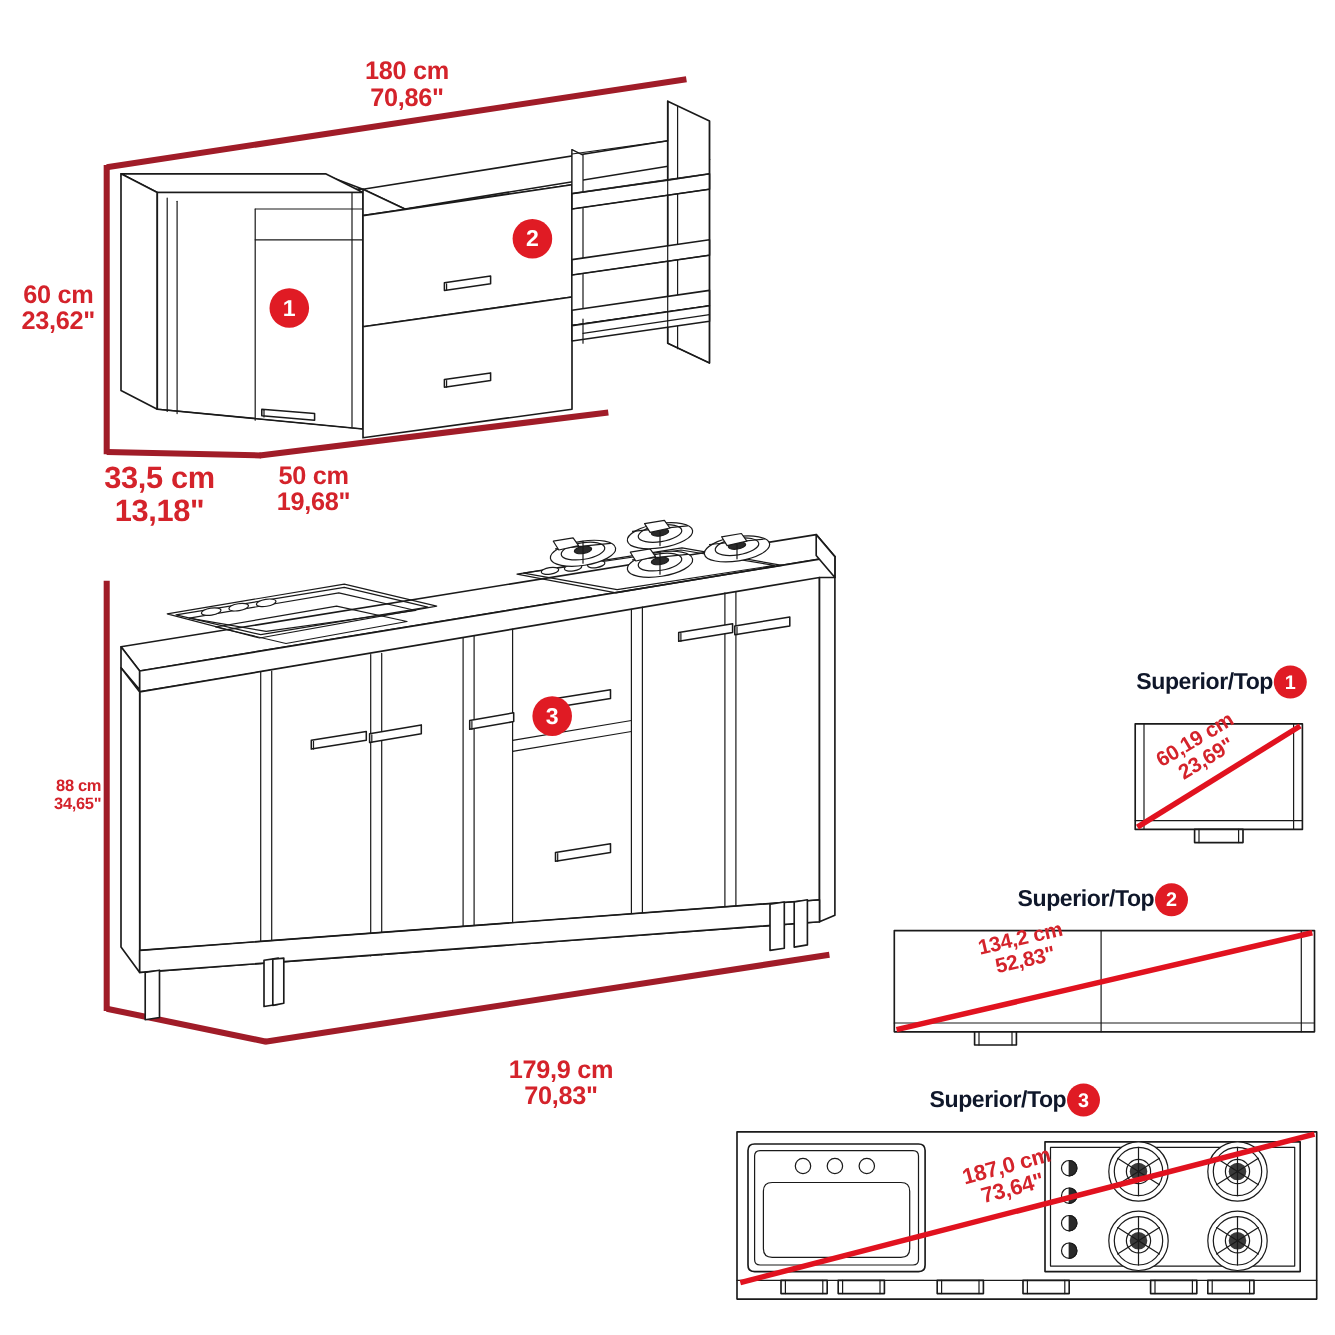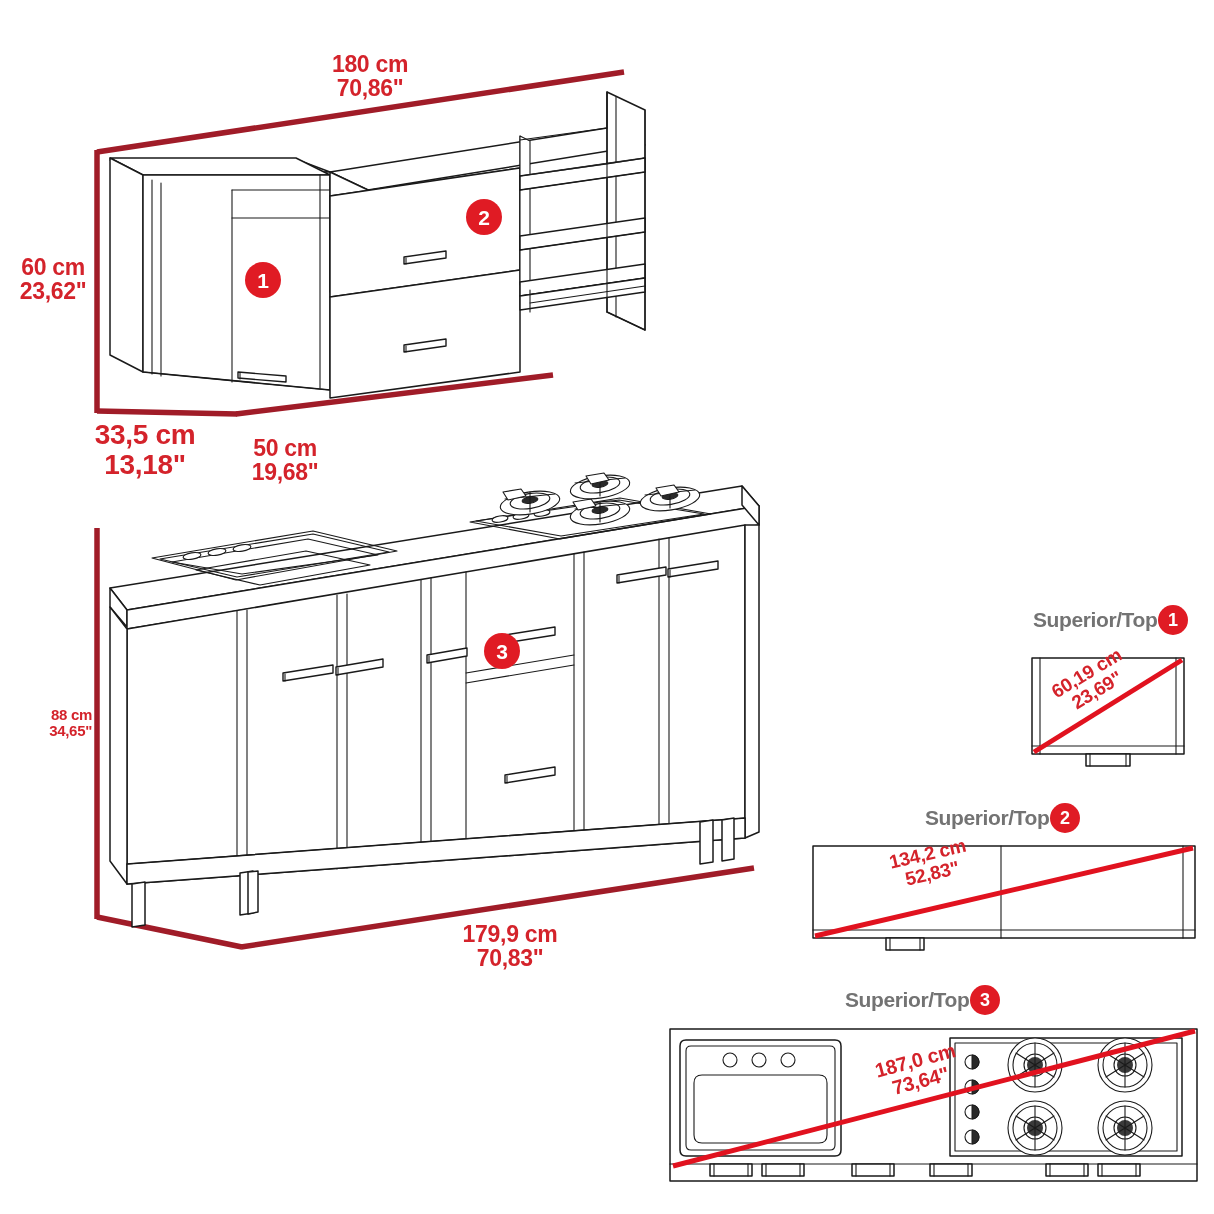--- a/index.html
+++ b/index.html
@@ -28,21 +28,21 @@
     line-height: 1.06;
     text-align: center;
     white-space: nowrap;
     letter-spacing: -0.3px;
     transform-origin: center center;
   }
   .dim-text .l1 { display: block; }
   .dim-text .l2 { display: block; }
   .sec-label {
     position: absolute;
-    color: #737373;
+    color: #0f172a;
     font-family: "Liberation Sans", sans-serif;
     font-weight: bold;
     font-size: 21px;
     white-space: nowrap;
     letter-spacing: -0.4px;
   }
   .badge {
     position: absolute;
     border-radius: 50%;
     background: #e01b24;
@@ -385,32 +385,32 @@
   <div class="dim-text" style="left:10px; top:255px; width:86px; font-size:23px; ">
     <span class="l1">60 cm</span>
     <span class="l2">23,62"</span>
   </div>
 
   <div class="dim-text" style="left:85px; top:420px; width:120px; font-size:28px;">
     <span class="l1">33,5 cm</span>
     <span class="l2">13,18"</span>
   </div>
 
-  <div class="dim-text" style="left:225px; top:420px; width:120px; font-size:23px;margin-top:16px;">
+  <div class="dim-text" style="left:225px; top:420px; width:120px; font-size:23px;">
     <span class="l1">50 cm</span>
     <span class="l2">19,68"</span>
   </div>
 
   <div class="dim-text" style="left:6px; top:707px; width:86px; font-size:15px; text-align:right;">
     <span class="l1">88 cm</span>
     <span class="l2">34,65"</span>
   </div>
 
 
-  <div class="dim-text" style="left:440px; top:922px; width:140px; font-size:23px;">
+  <div class="dim-text" style="left:440px; top:960px; width:140px; font-size:23px;">
     <span class="l1">179,9 cm</span>
     <span class="l2">70,83"</span>
   </div>
 
   <div class="badge" style="left:245px; top:262px; width:36px; height:36px; font-size:21px;">1</div>
 
   <div class="badge" style="left:466px; top:199px; width:36px; height:36px; font-size:21px;">2</div>
 
   <div class="badge" style="left:484px; top:633px; width:36px; height:36px; font-size:21px;">3</div>
 

